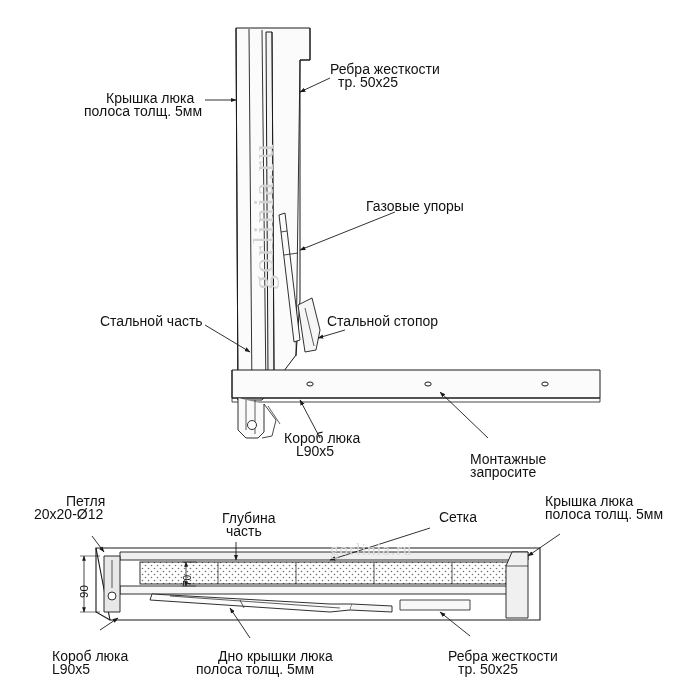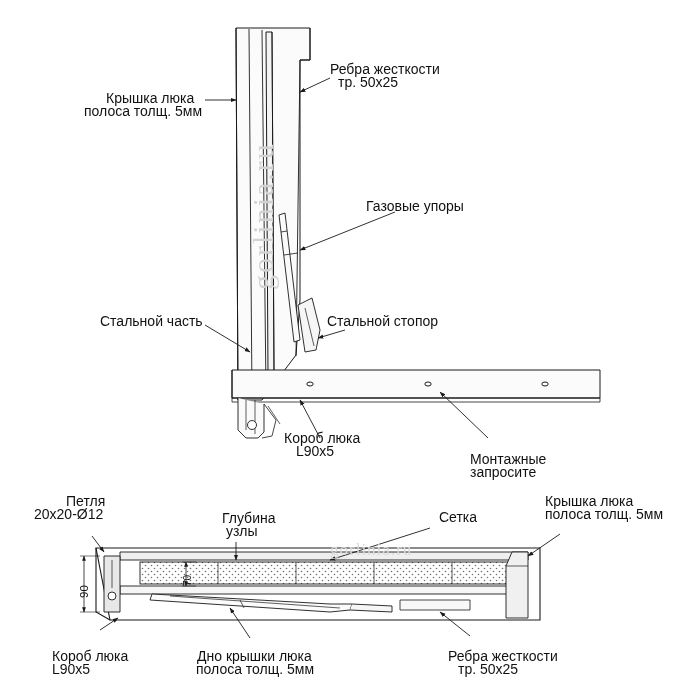--- a/index.html
+++ b/index.html
@@ -208,39 +208,39 @@
     <div>запросите</div>
   </div>
 
   <div class="lbl" style="left:52px; top:495px;">
     <div style="margin-left:14px;">Петля</div>
     <div style="margin-left:-20px;text-align:center;">20x20-Ø12</div>
   </div>
 
   <div class="lbl" style="left:222px; top:512px;">
     <div>Глубина</div>
-    <div style="margin-left:4px;">узлы</div>
+    <div style="margin-left:4px;">часть</div>
   </div>
 
   <div class="lbl" style="left:412px; top:511px;margin-left:27px;">
     <div>Сетка</div>
   </div>
 
   <div class="lbl" style="left:545px; top:495px;">
     <div>Крышка люка</div>
     <div>полоса толщ. 5мм</div>
   </div>
 
   <div class="lbl" style="left:52px; top:650px;">
     <div>Короб люка</div>
     <div style="margin-left:0px;">L90x5</div>
   </div>
 
   <div class="lbl" style="left:196px; top:650px;">
-    <div style="margin-left:1px;">Дно крышки люка</div>
+    <div style="margin-left:22px;">Дно крышки люка</div>
     <div>полоса толщ. 5мм</div>
   </div>
 
   <div class="lbl" style="left:448px; top:650px;">
     <div>Ребра жесткости</div>
     <div style="margin-left:10px;">тр. 50x25</div>
   </div>
 
   <div class="vert" style="left:78px; top:598px;">90</div>
   <div class="vert" style="left:182px; top:586px; font-size:10px;">70</div>

